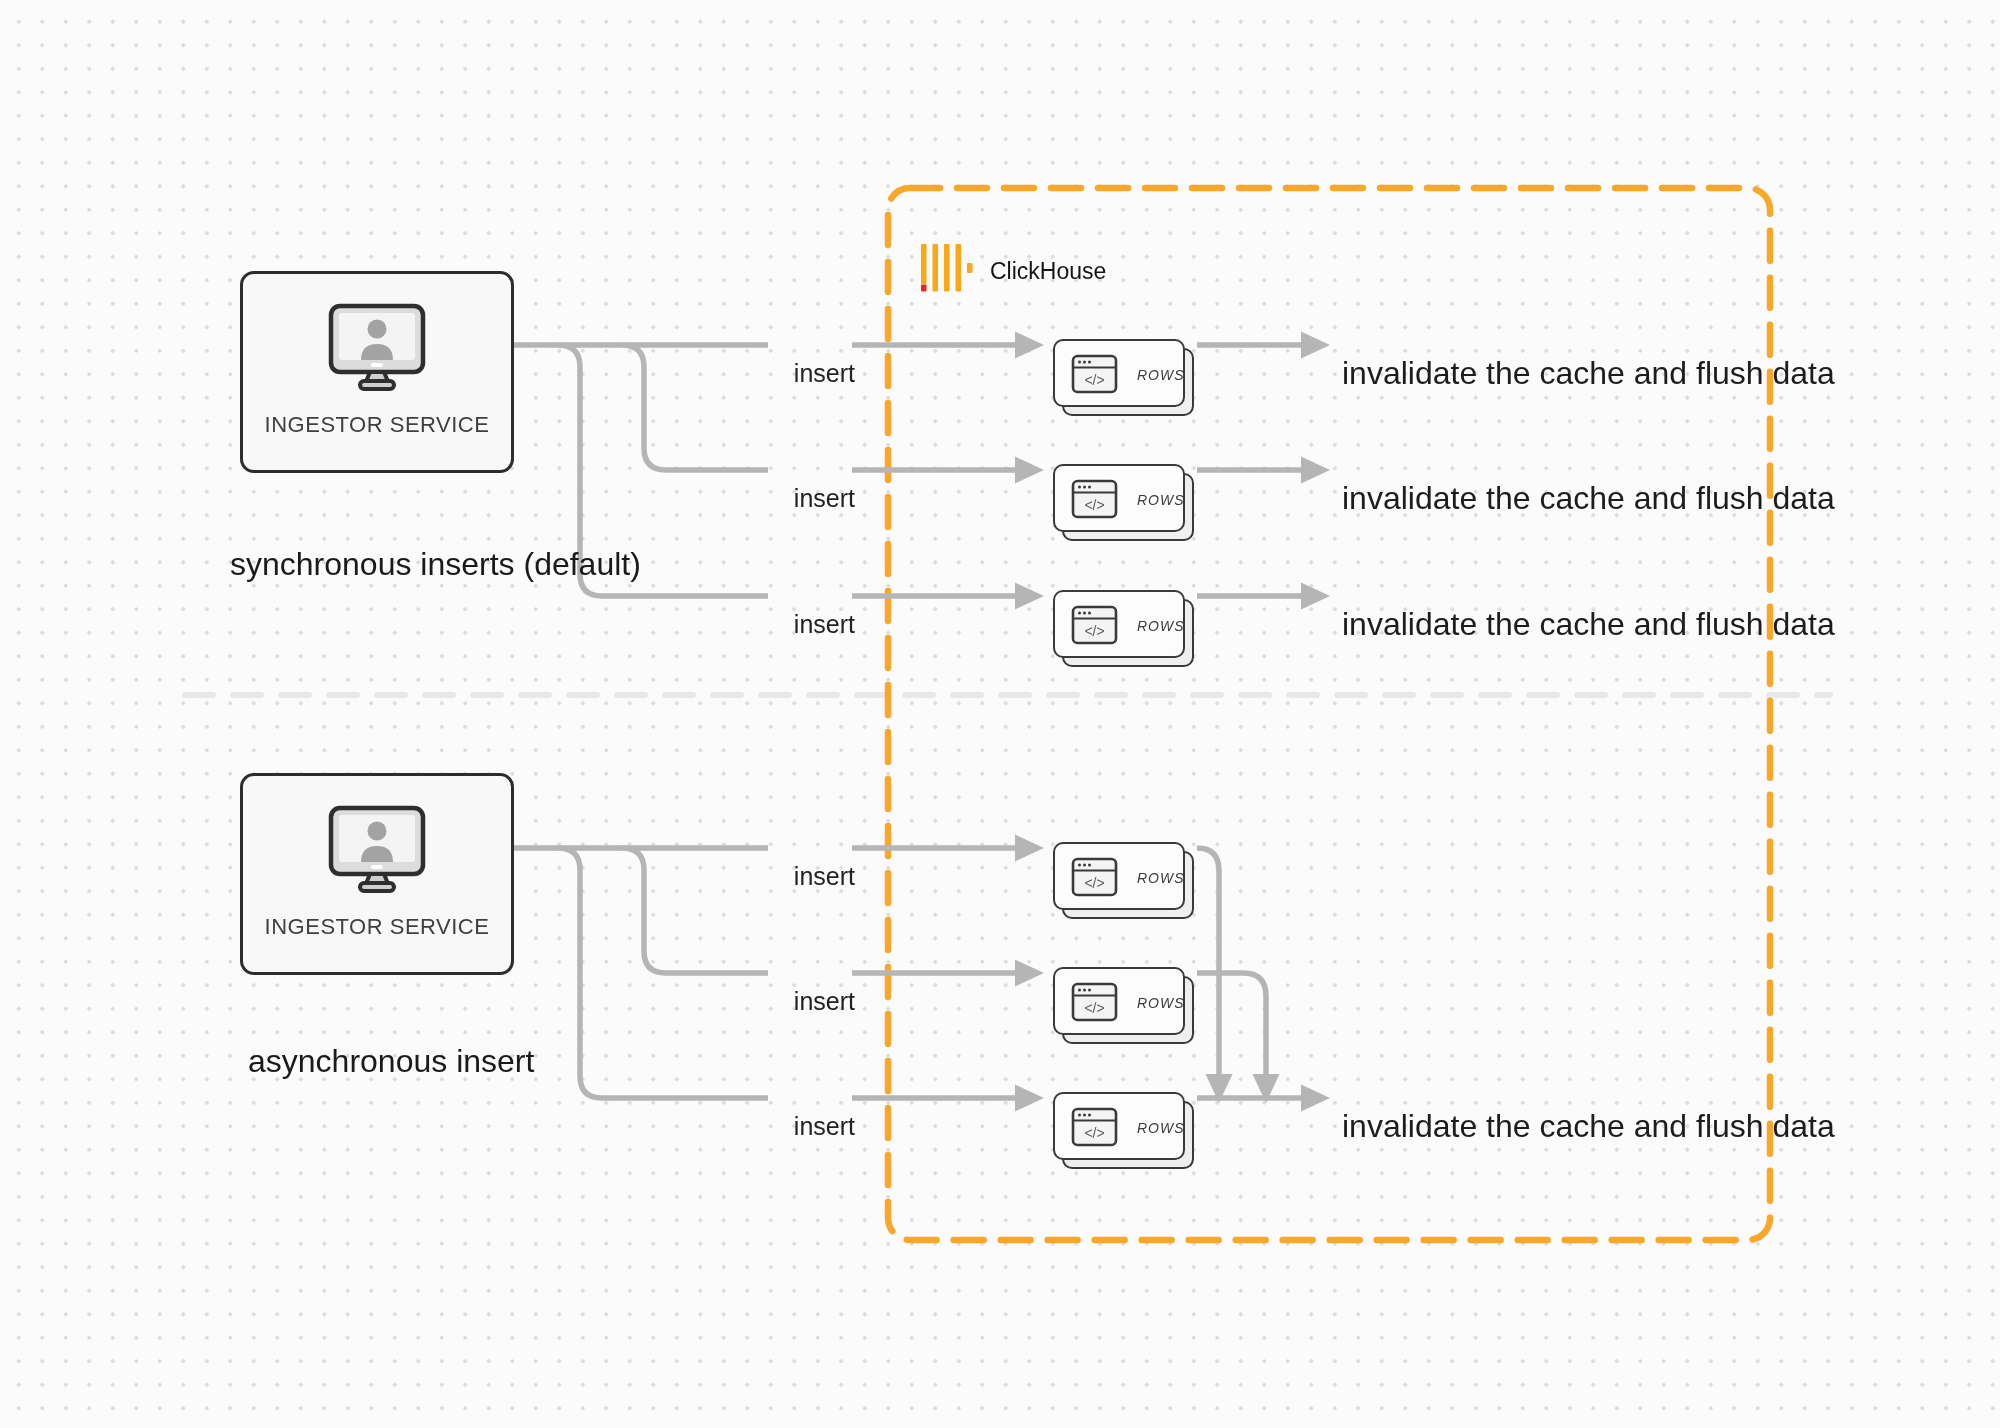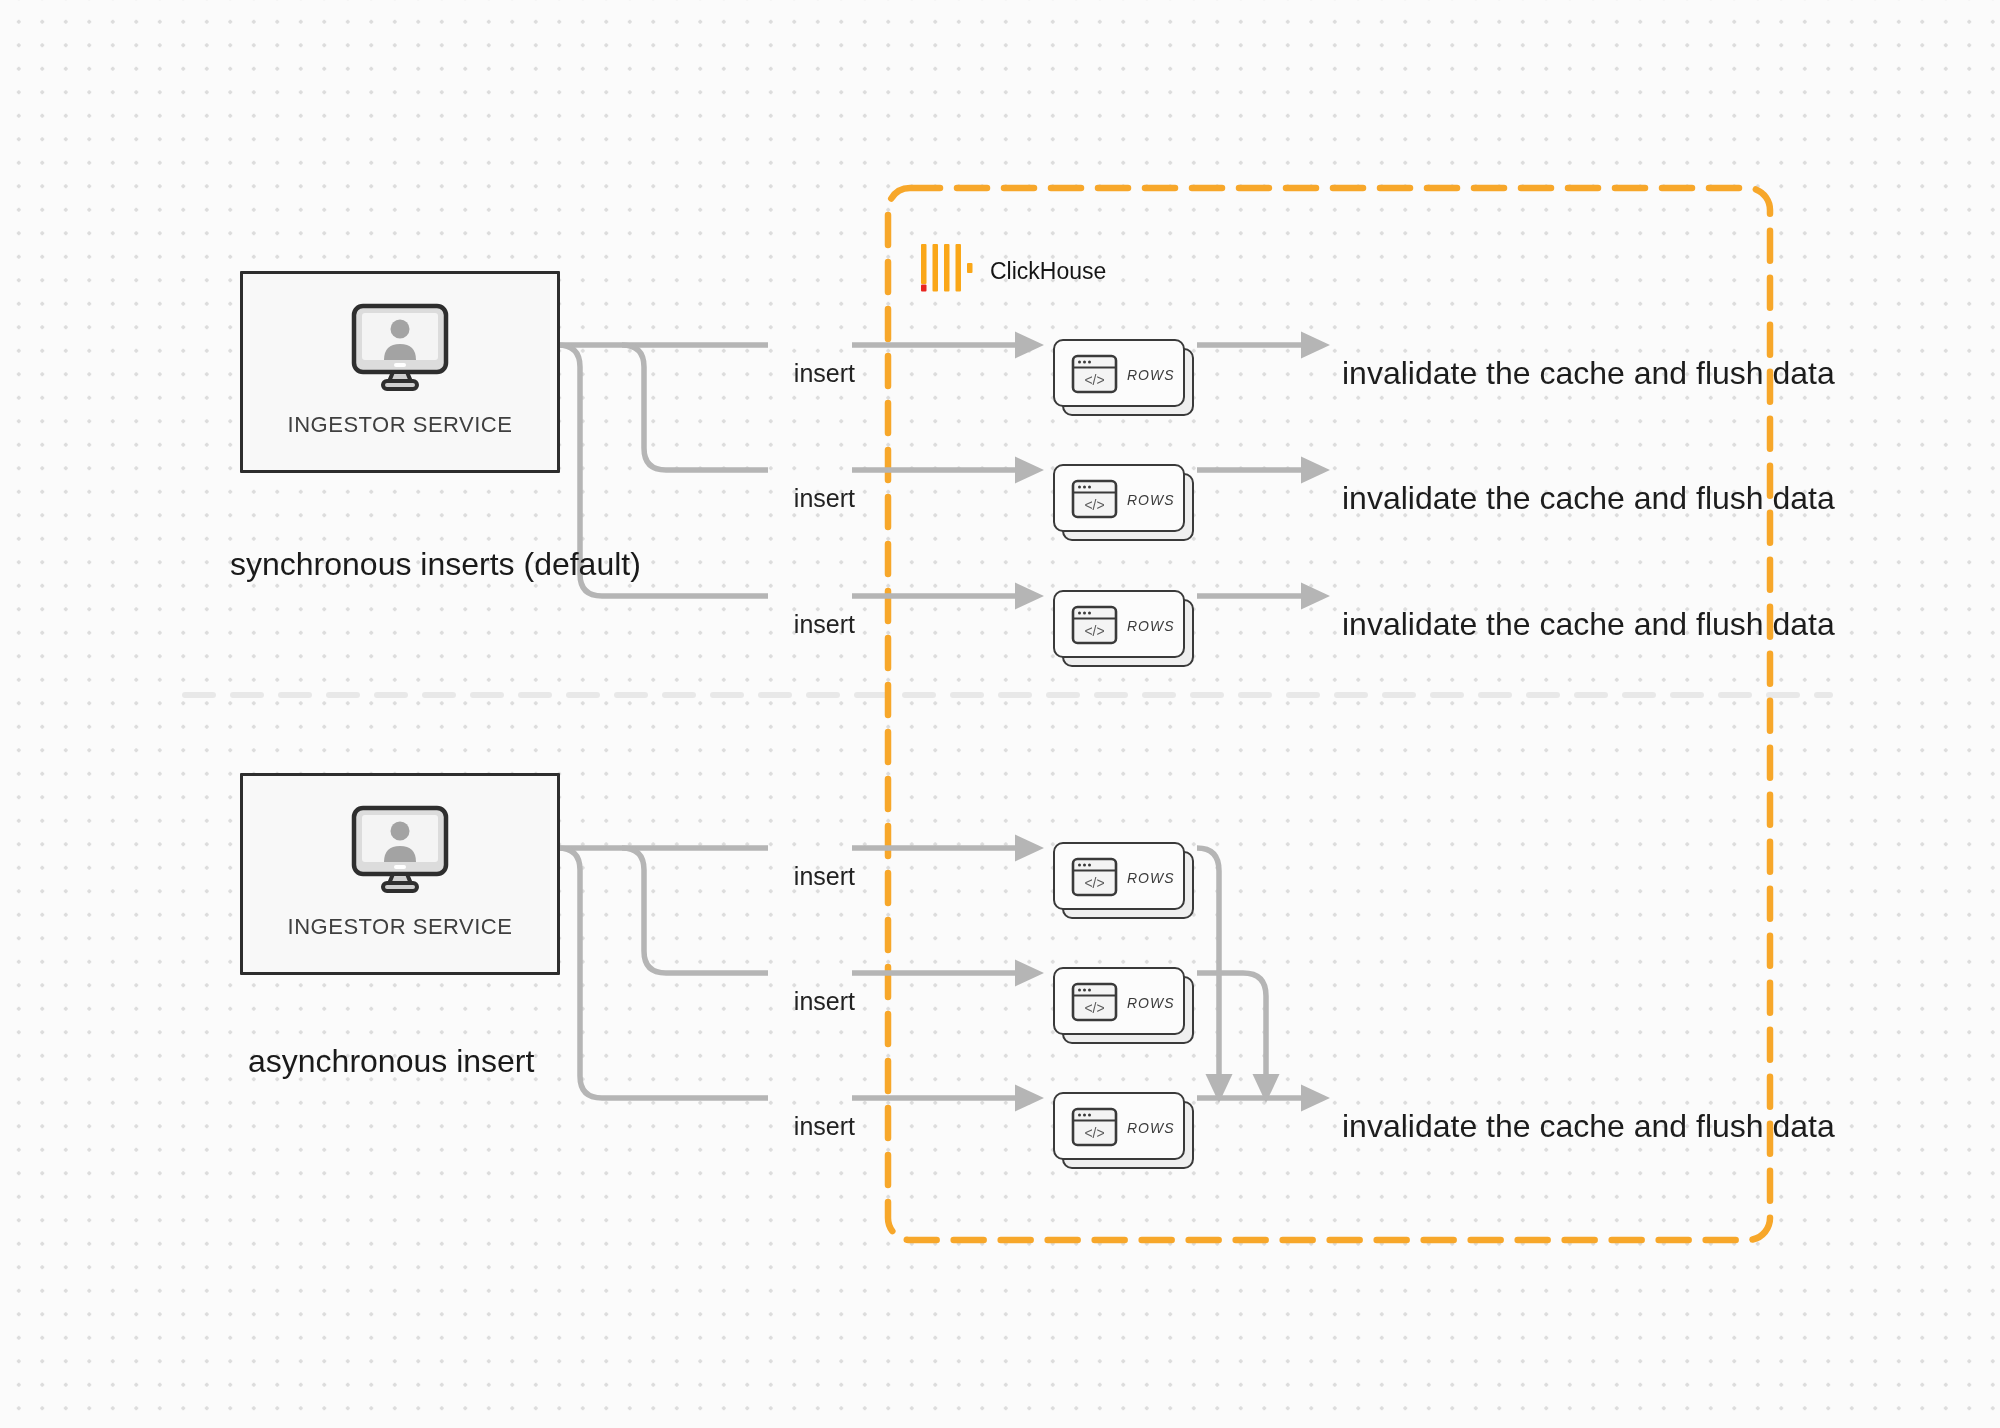--- a/index.html
+++ b/index.html
@@ -8,22 +8,22 @@
     background-color:#fbfbfb;
     background-image:radial-gradient(circle,#dcdcdc 1.6px,transparent 1.7px);
     background-size:23.5px 23.5px;background-position:7px 10px;
     font-family:"Liberation Sans",sans-serif;color:#202020;
   }
   .abs{position:absolute;margin-top:28px;}
   svg.layer{position:absolute;left:0;top:0;z-index:1;}
 
   
   .ingestor-box{
-    width:320px;height:202px;background:#f8f8f8;border:3.5px solid #2d2d2d;
-    border-radius:1px;z-index:2;box-sizing:border-box;
+    width:274px;height:202px;background:#f8f8f8;border:3.5px solid #2d2d2d;
+    border-radius:14px;z-index:2;box-sizing:border-box;
   }
   .ingestor-label{
     position:absolute;left:0;right:0;top:138px;text-align:center;
     font-size:22px;letter-spacing:.5px;color:#3f3f3f;
   }
   .monitor-wrap{position:absolute;left:50%;top:28px;transform:translateX(-50%);}
 
   
   .caption{font-size:32px;font-weight:normal;color:#1a1a1a;z-index:3;white-space:nowrap;}
 
@@ -44,21 +44,21 @@
   .rows-card .back{
     position:absolute;left:9px;top:9px;width:132px;height:68px;
     background:#efefef;border:2.5px solid #3a3a3a;border-radius:10px;box-sizing:border-box;
   }
   .rows-card .front{
     position:absolute;left:0;top:0;width:132px;height:68px;
     background:#fcfcfc;border:2.5px solid #3a3a3a;border-radius:10px;box-sizing:border-box;
   }
   .rows-card .browser-icon{position:absolute;left:16px;top:13px;}
   .rows-card .rows-text{
-    position:absolute;left:72px;top:0;height:68px;display:flex;align-items:center;
+    position:absolute;left:82px;top:0;height:68px;display:flex;align-items:center;
     font-size:14px;font-style:italic;letter-spacing:1px;color:#3b3b3b;font-weight:500;
   }
 
   
   .ch-logo{z-index:3;}
   .ch-label{z-index:3;font-size:23px;font-weight:500;color:#151515;}
 </style>
 </head>
 <body>
 

